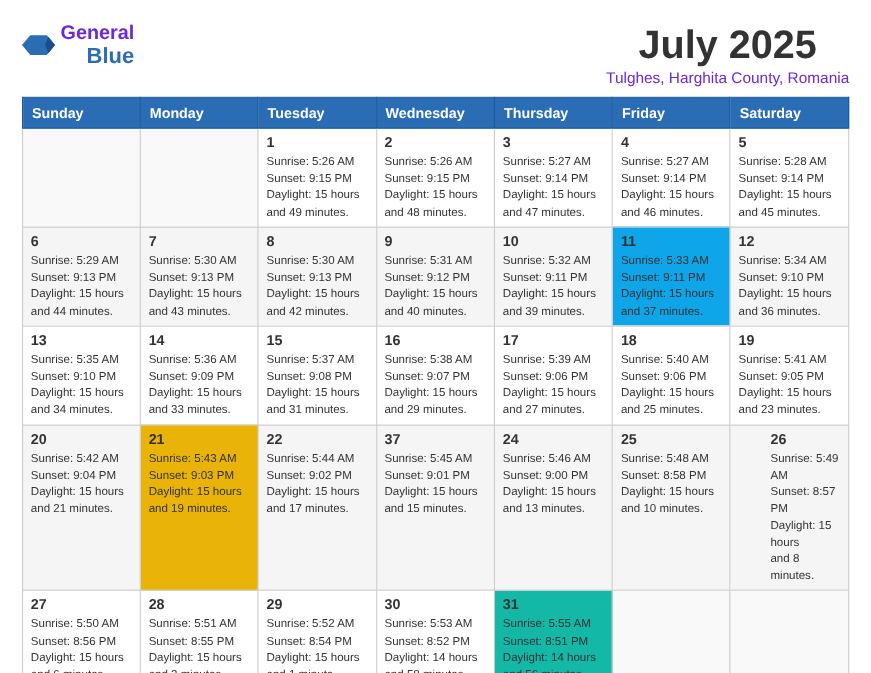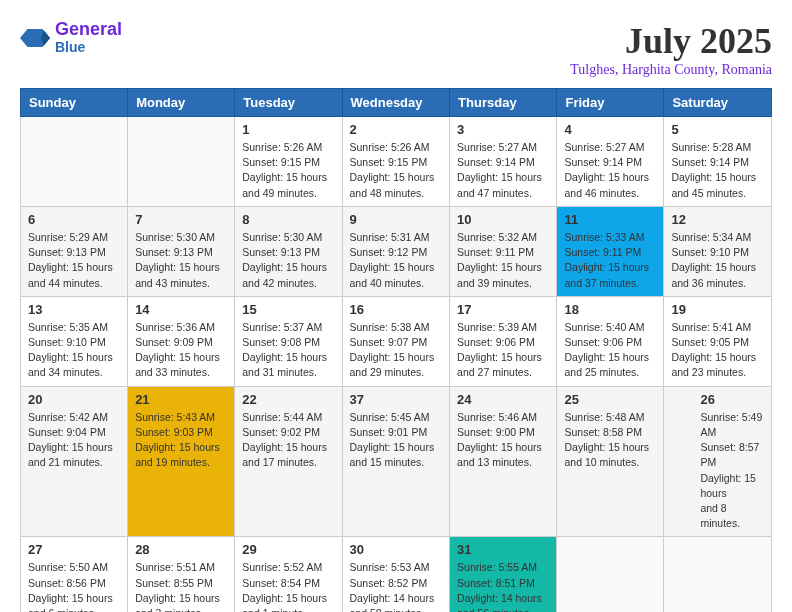--- a/index.html
+++ b/index.html
@@ -24,32 +24,32 @@
       display: flex;
       flex-direction: column;
       line-height: 1.1;
     }
     .logo-general {
       font-size: 18px;
       font-weight: bold;
       color: #6d28d9;
     }
     .logo-blue {
-      font-size: 14px;
+      font-size: 20px;
       font-weight: bold;
       color: #2a6db5;
+      text-align: right;
     }
     .logo-icon {
       width: 30px;
       height: 30px;
       margin-right: 5px;
     }
     .title-block {
-      text-align: right;
-      font-family: Liberation Serif, serif;
+      text-align: center;
     }
     .month-title {
       font-size: 36px;
       font-weight: bold;
       color: #333;
     }
     .location {
       font-size: 14px;
       color: #6d28d9;
     }

